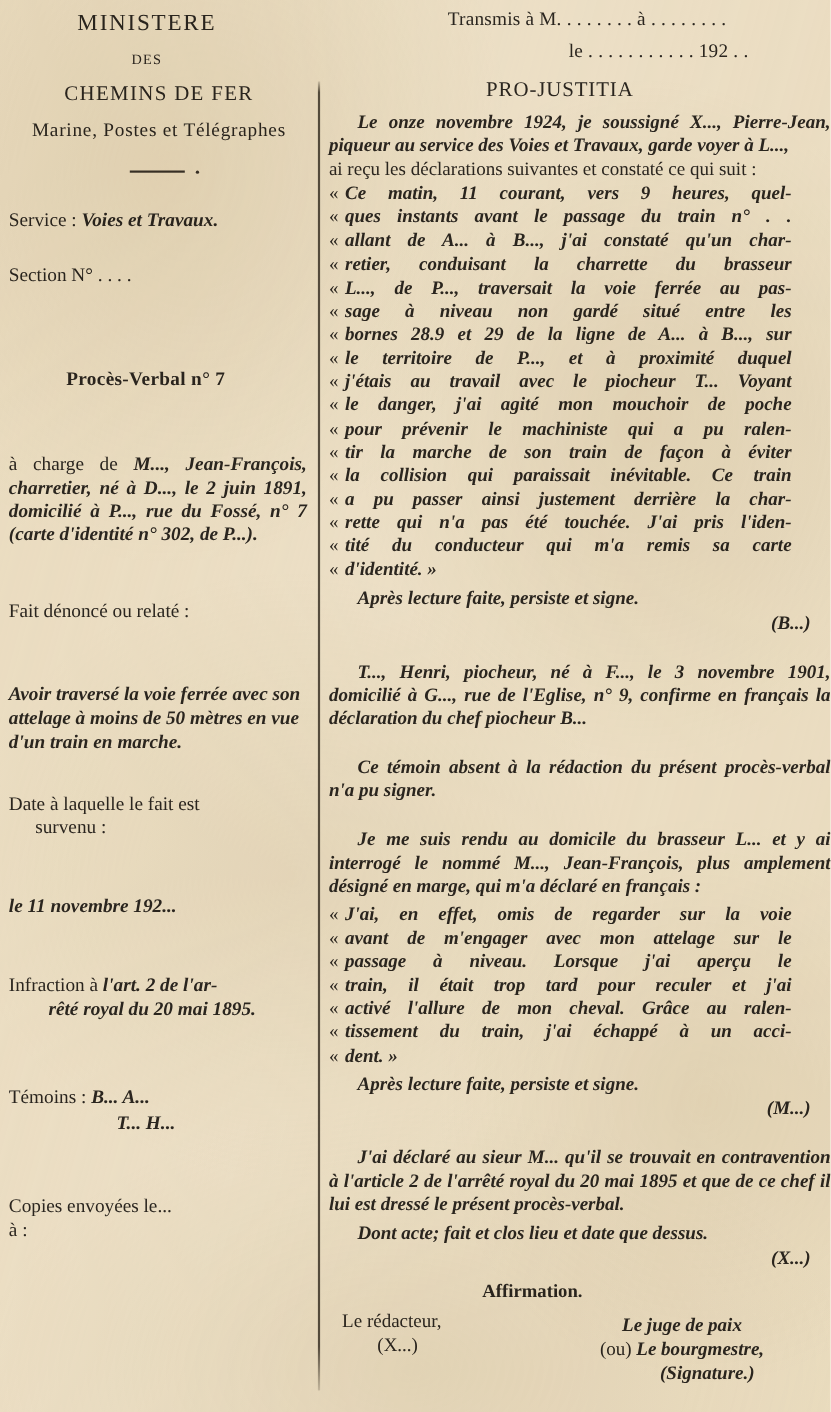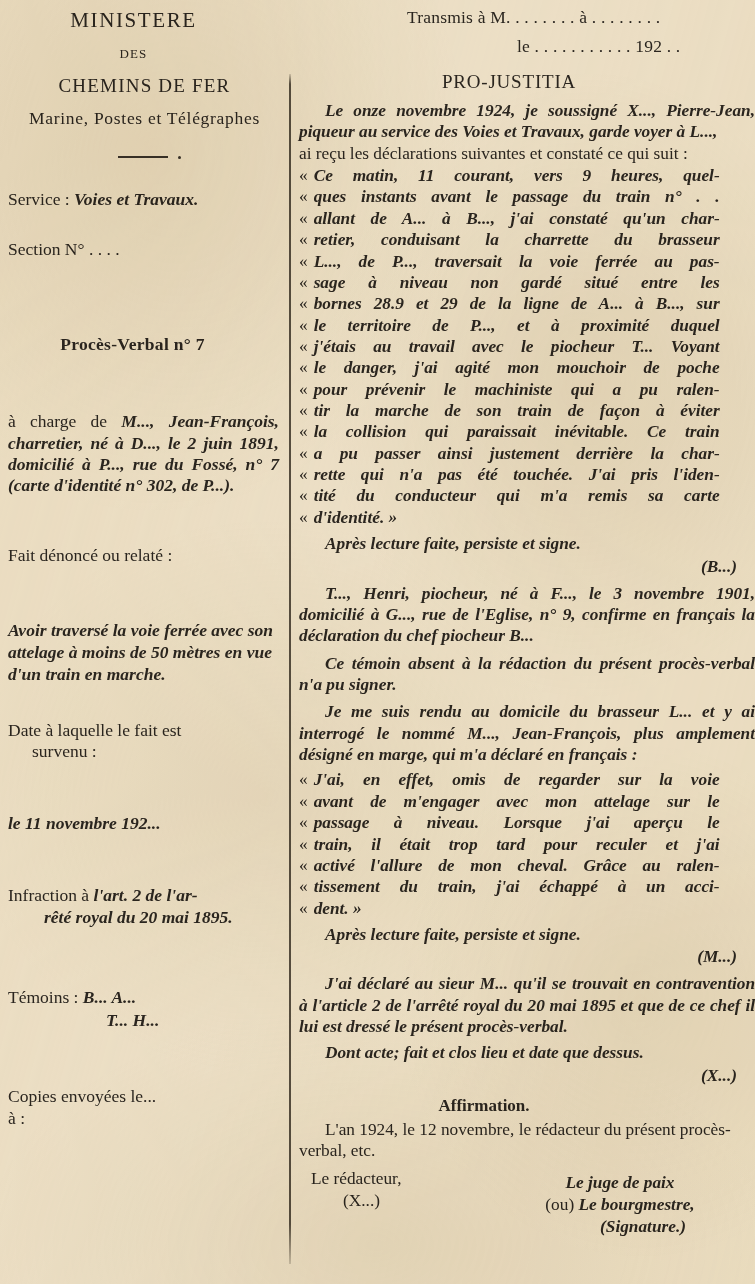--- a/index.html
+++ b/index.html
@@ -200,21 +200,21 @@
   }
   .qline.last .txt { text-align-last: left; }
   .sig {
     text-align: right;
     font-style: italic;
     font-weight: 700;
     font-size: 17.3px;
     padding-right: 18px;
     margin-top: 2px;
   }
-  .p-gap { margin-top: 6px; }
+  .p-gap { margin-top: 23px; }
   .p-gap-sm { margin-top: 5px; }
   .affirm {
     text-align: center;
     font-weight: 700;
     font-size: 17px;
     margin-top: 10px;
     padding-right: 86px;
   }
   .closing { font-size: 17.3px; line-height: 1.25; margin-top: 3px; }
   .sign-row {
@@ -347,21 +347,20 @@
 
     <div class="rblock indent ital p-gap-sm">Après lecture faite, persiste et signe.</div>
     <div class="sig">(M...)</div>
 
     <div class="rblock indent ital p-gap">J'ai déclaré au sieur M... qu'il se trouvait en contravention à l'article 2 de l'arrêté royal du 20 mai 1895 et que de ce chef il lui est dressé le présent procès-verbal.</div>
 
     <div class="rblock indent ital p-gap-sm">Dont acte; fait et clos lieu et date que dessus.</div>
     <div class="sig">(X...)</div>
 
     <div class="affirm">Affirmation.</div>
-    <div class="closing indent">L'an 1924, le 12 novembre, le rédacteur du présent procès-verbal, etc.</div>
 
     <div class="sign-row">
       <div class="sign-left">
         <span>Le rédacteur,</span>
         <span class="x">(X...)</span>
       </div>
       <div class="sign-right">
         <span style="display:block">Le juge de paix</span>
         <span class="ou">(ou) </span><span>Le bourgmestre,</span>
         <span class="r3">(Signature.)</span>

